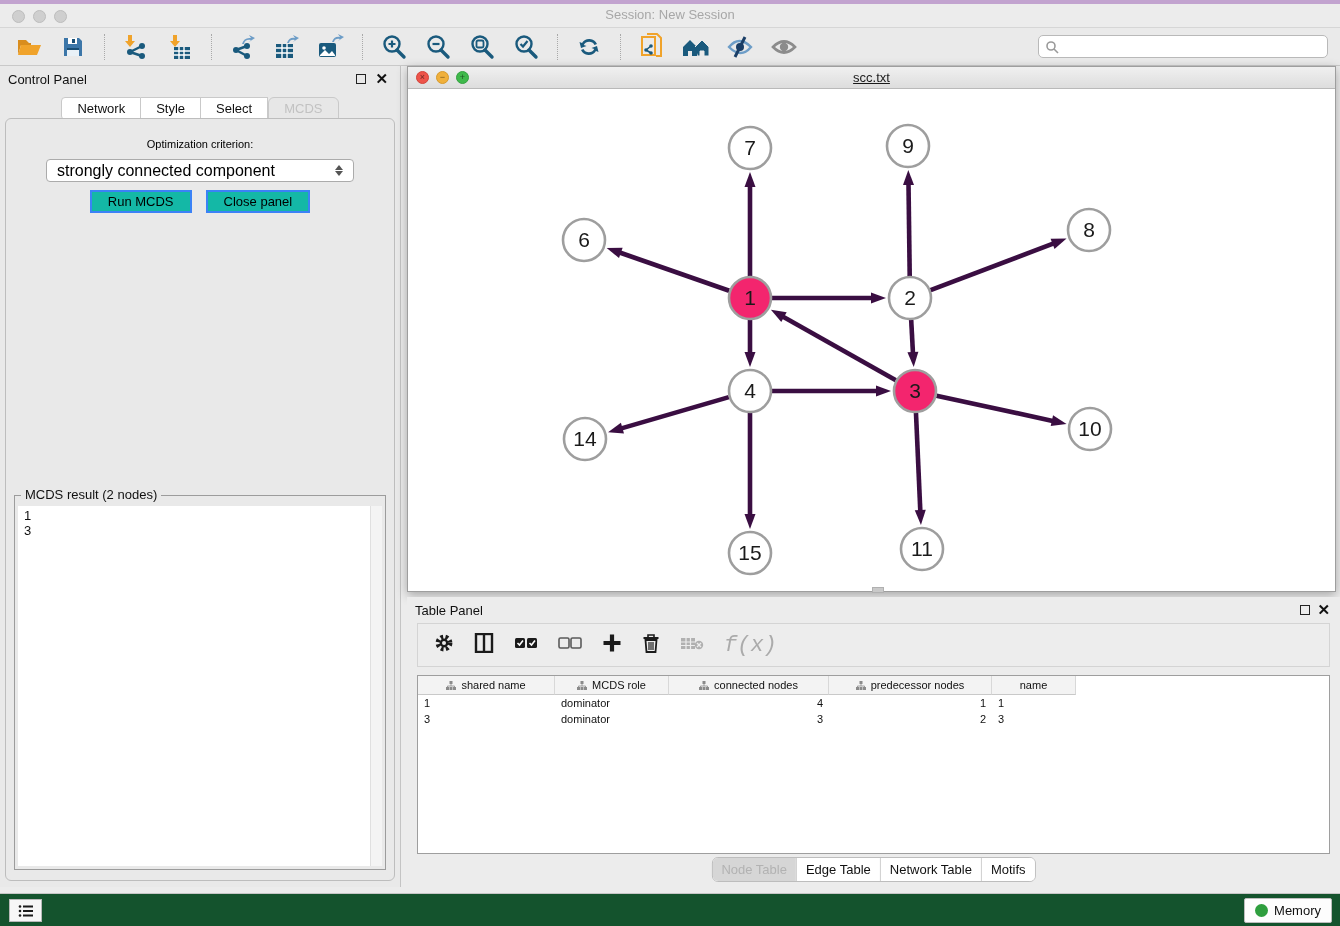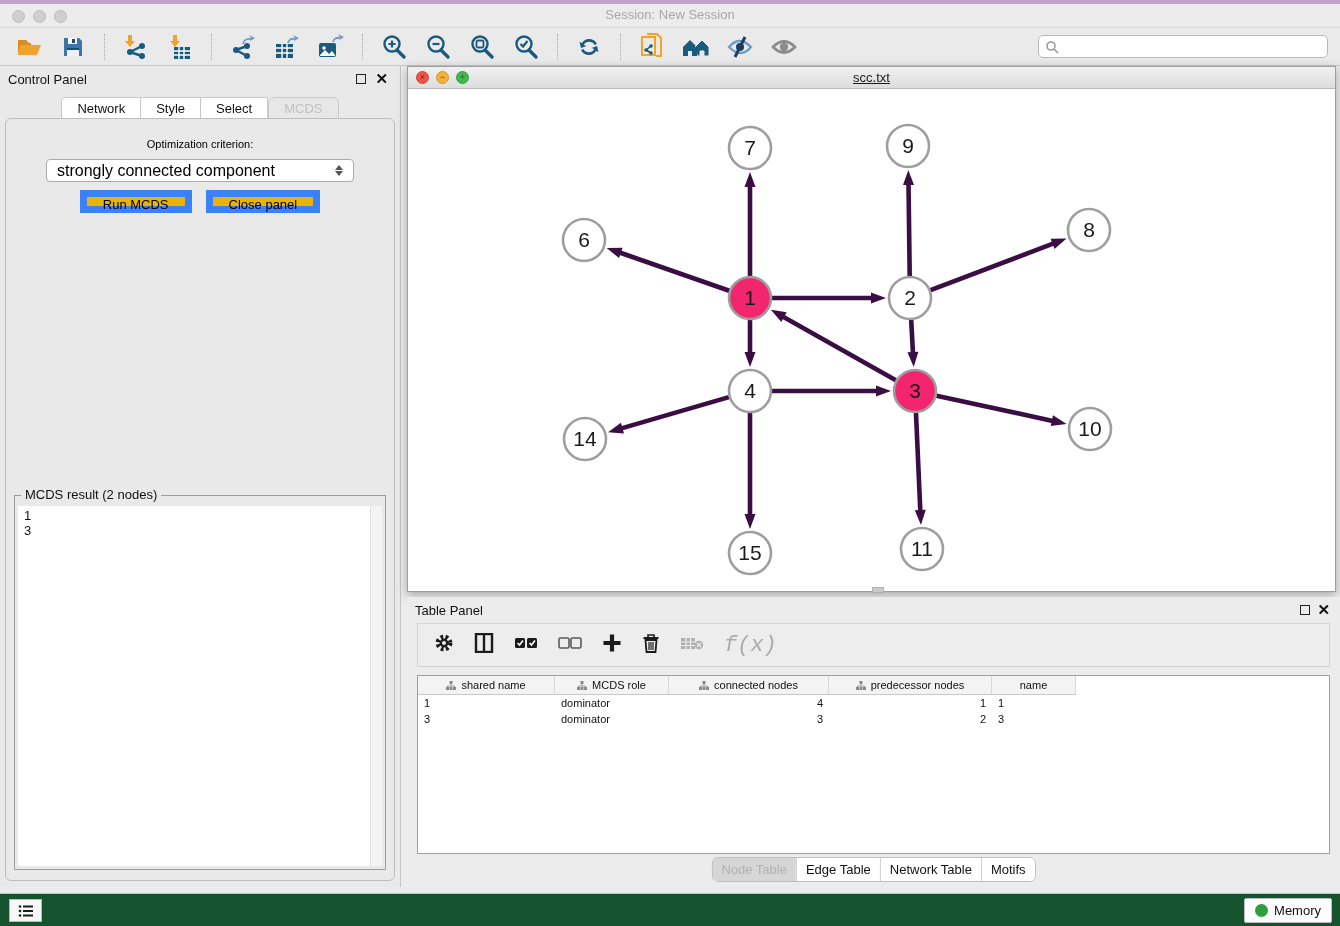--- a/index.html
+++ b/index.html
@@ -49,21 +49,21 @@
     border:1px solid #BDBDBD; border-radius:6px; background:#E9E9E9; }
   .opt-label { position:absolute; top:19px; width:100%; text-align:center; font-size:11px; color:#000000; }
   .dropdown { position:absolute; left:40px; right:40px; top:40px; height:23px; background:#fff;
     border:1px solid #ABABAB; border-radius:4px; display:flex; align-items:center;
     padding:0 10px; font-size:16px; }
   .dd-chev { margin-left:auto; display:flex; flex-direction:column; gap:1px; }
   .dd-chev i { width:0; height:0; border-left:4px solid transparent; border-right:4px solid transparent; }
   .dd-chev .up { border-bottom:5px solid #555; }
   .dd-chev .dn { border-top:5px solid #555; }
   .btn-row { position:absolute; top:71px; width:100%; display:flex; justify-content:center; gap:14px; }
-  .btn { height:23px; padding:0 16px; background:#eab308; border:7px solid #3b82f6;
+  .btn { height:23px; padding:0 16px; background:#14b8a6; border:2px solid #3b82f6;
     border-radius:0; font-size:13px; font-family:"Liberation Sans", sans-serif; }
   .result-group { position:absolute; left:8px; right:8px; top:376px; bottom:10px;
     border:1px solid #9C9C9C; background:#E9E9E9; }
   .result-legend { position:absolute; top:-9px; left:6px; background:#E9E9E9;
     padding:0 4px; font-size:13px; color:#111; }
   .result-area { position:absolute; top:10px; left:3px; right:3px; bottom:3px; background:#fff;
     font-size:13px; color:#111; padding:2px 6px; white-space:pre-line; }
   .result-scroll { position:absolute; top:10px; right:3px; bottom:3px; width:12px;
     background:#F4F4F4; border-left:1px solid #E0E0E0; }
 

